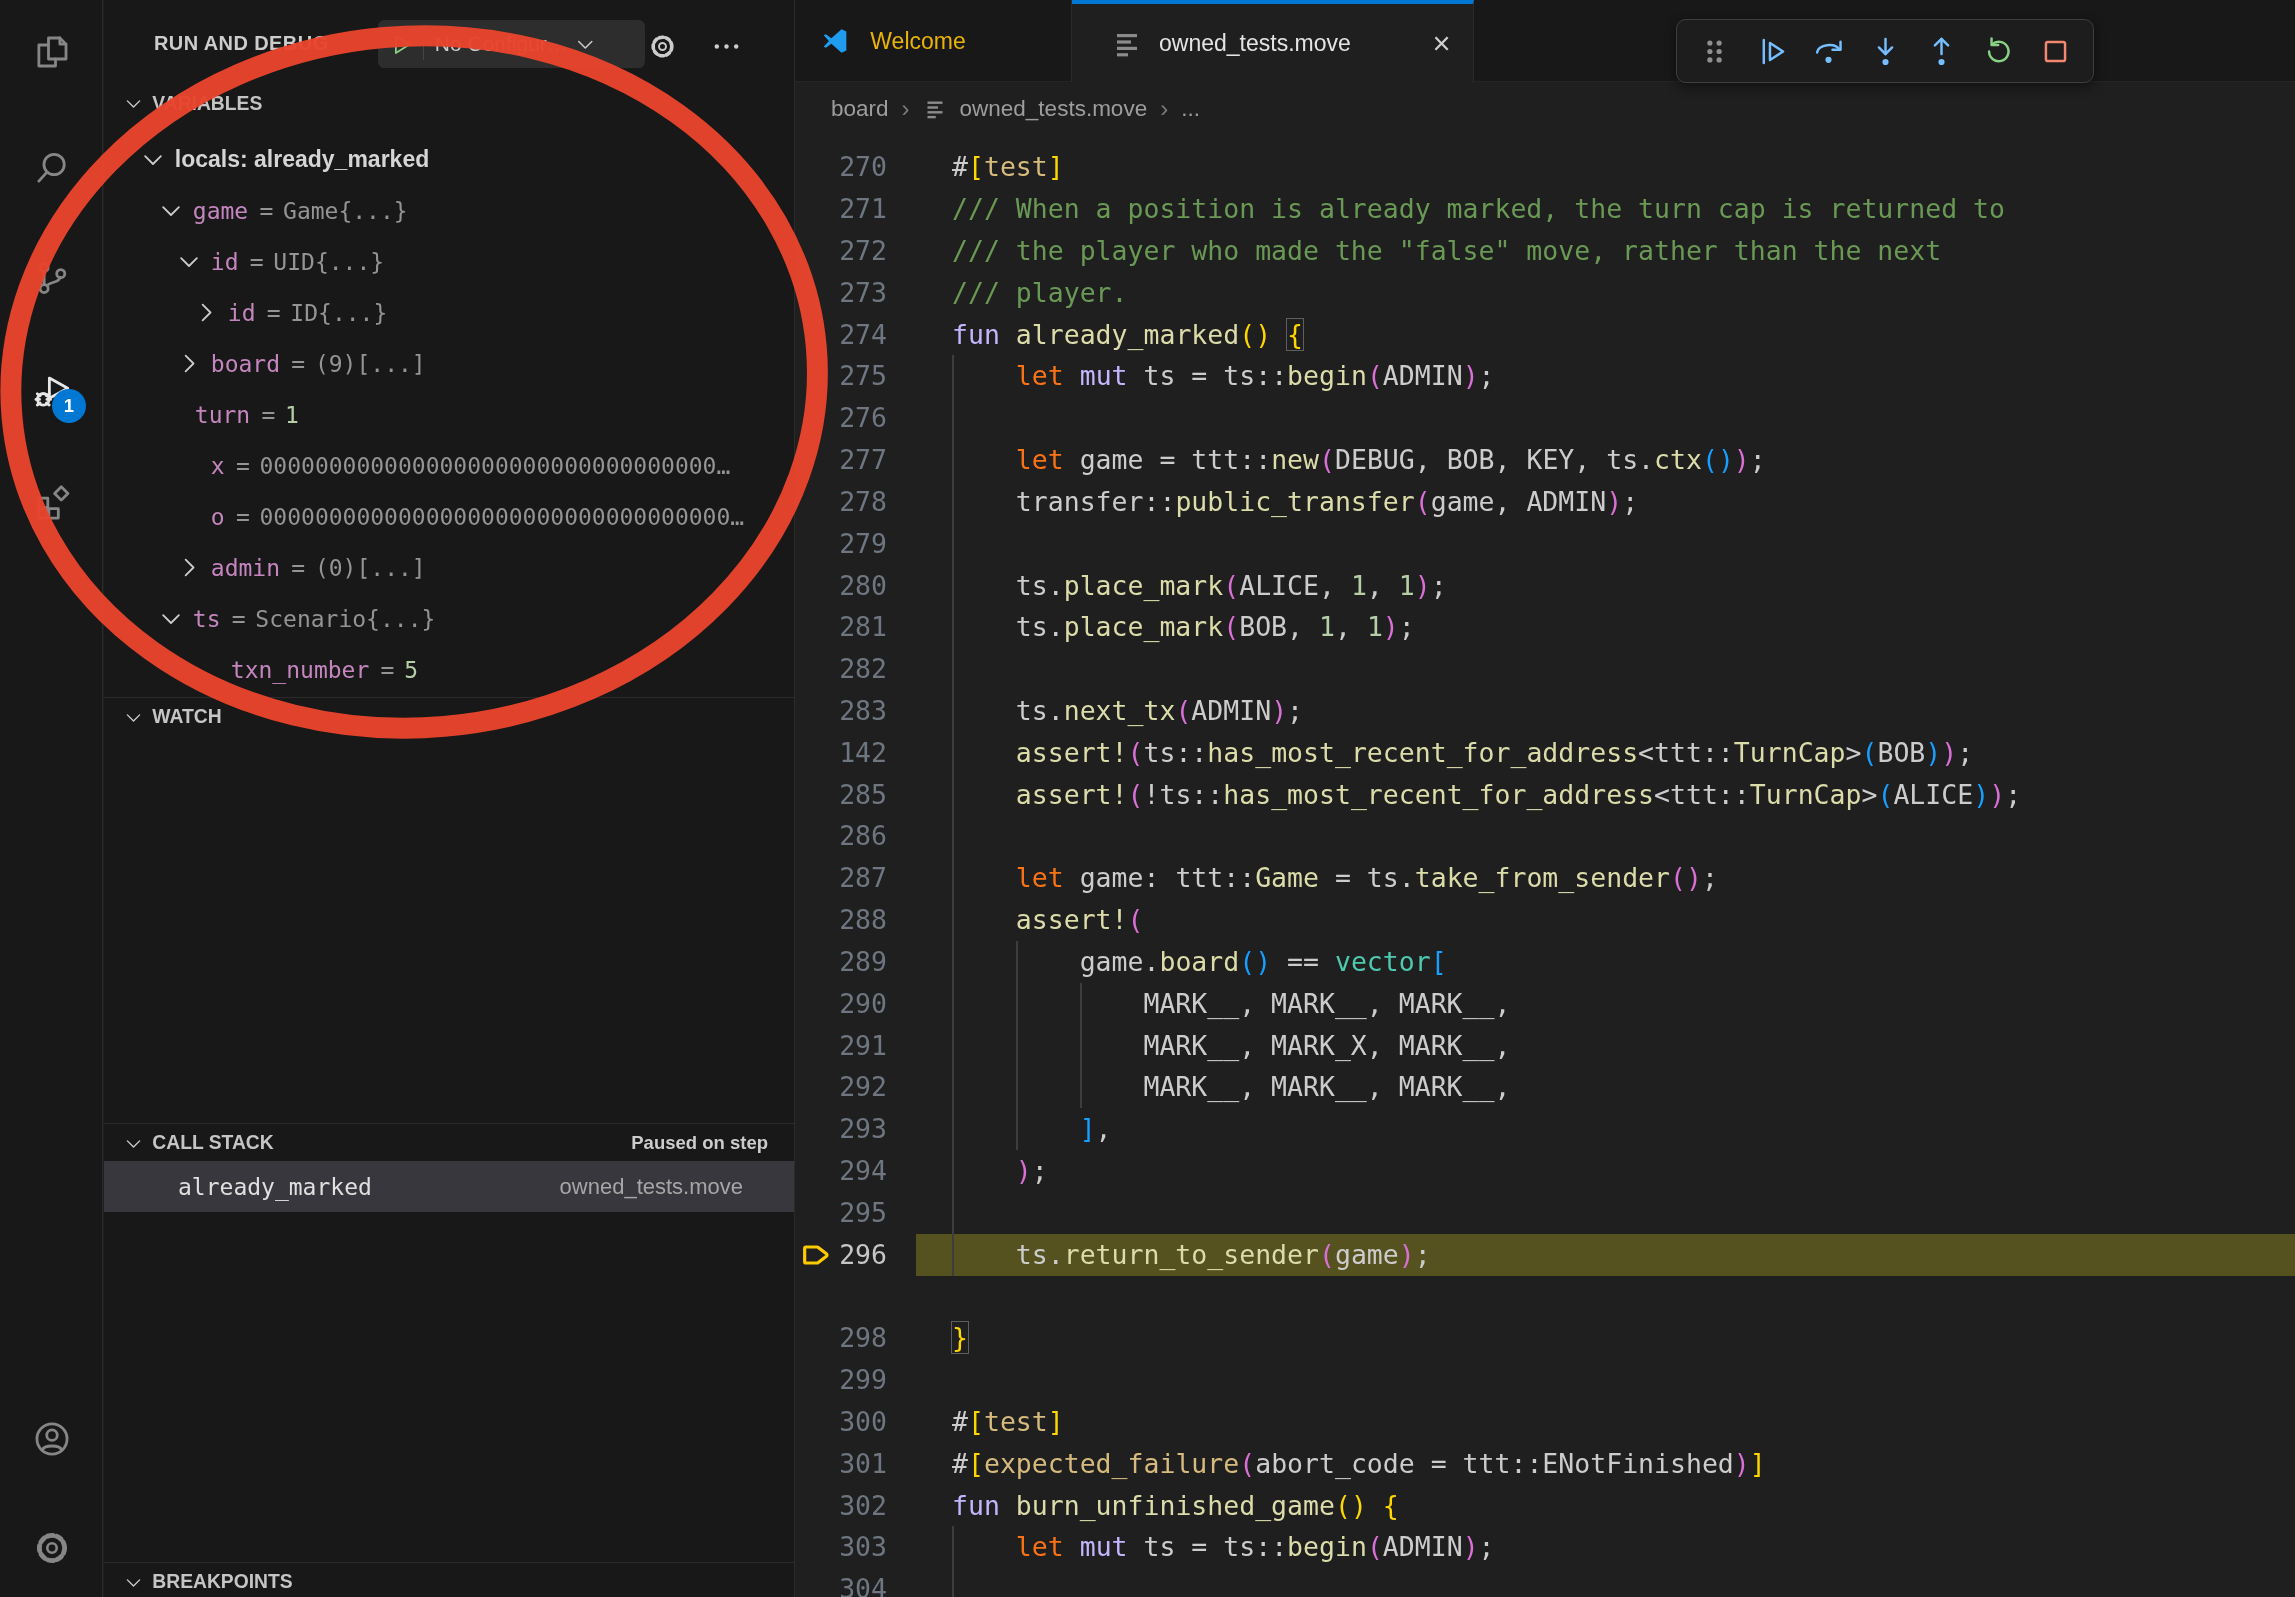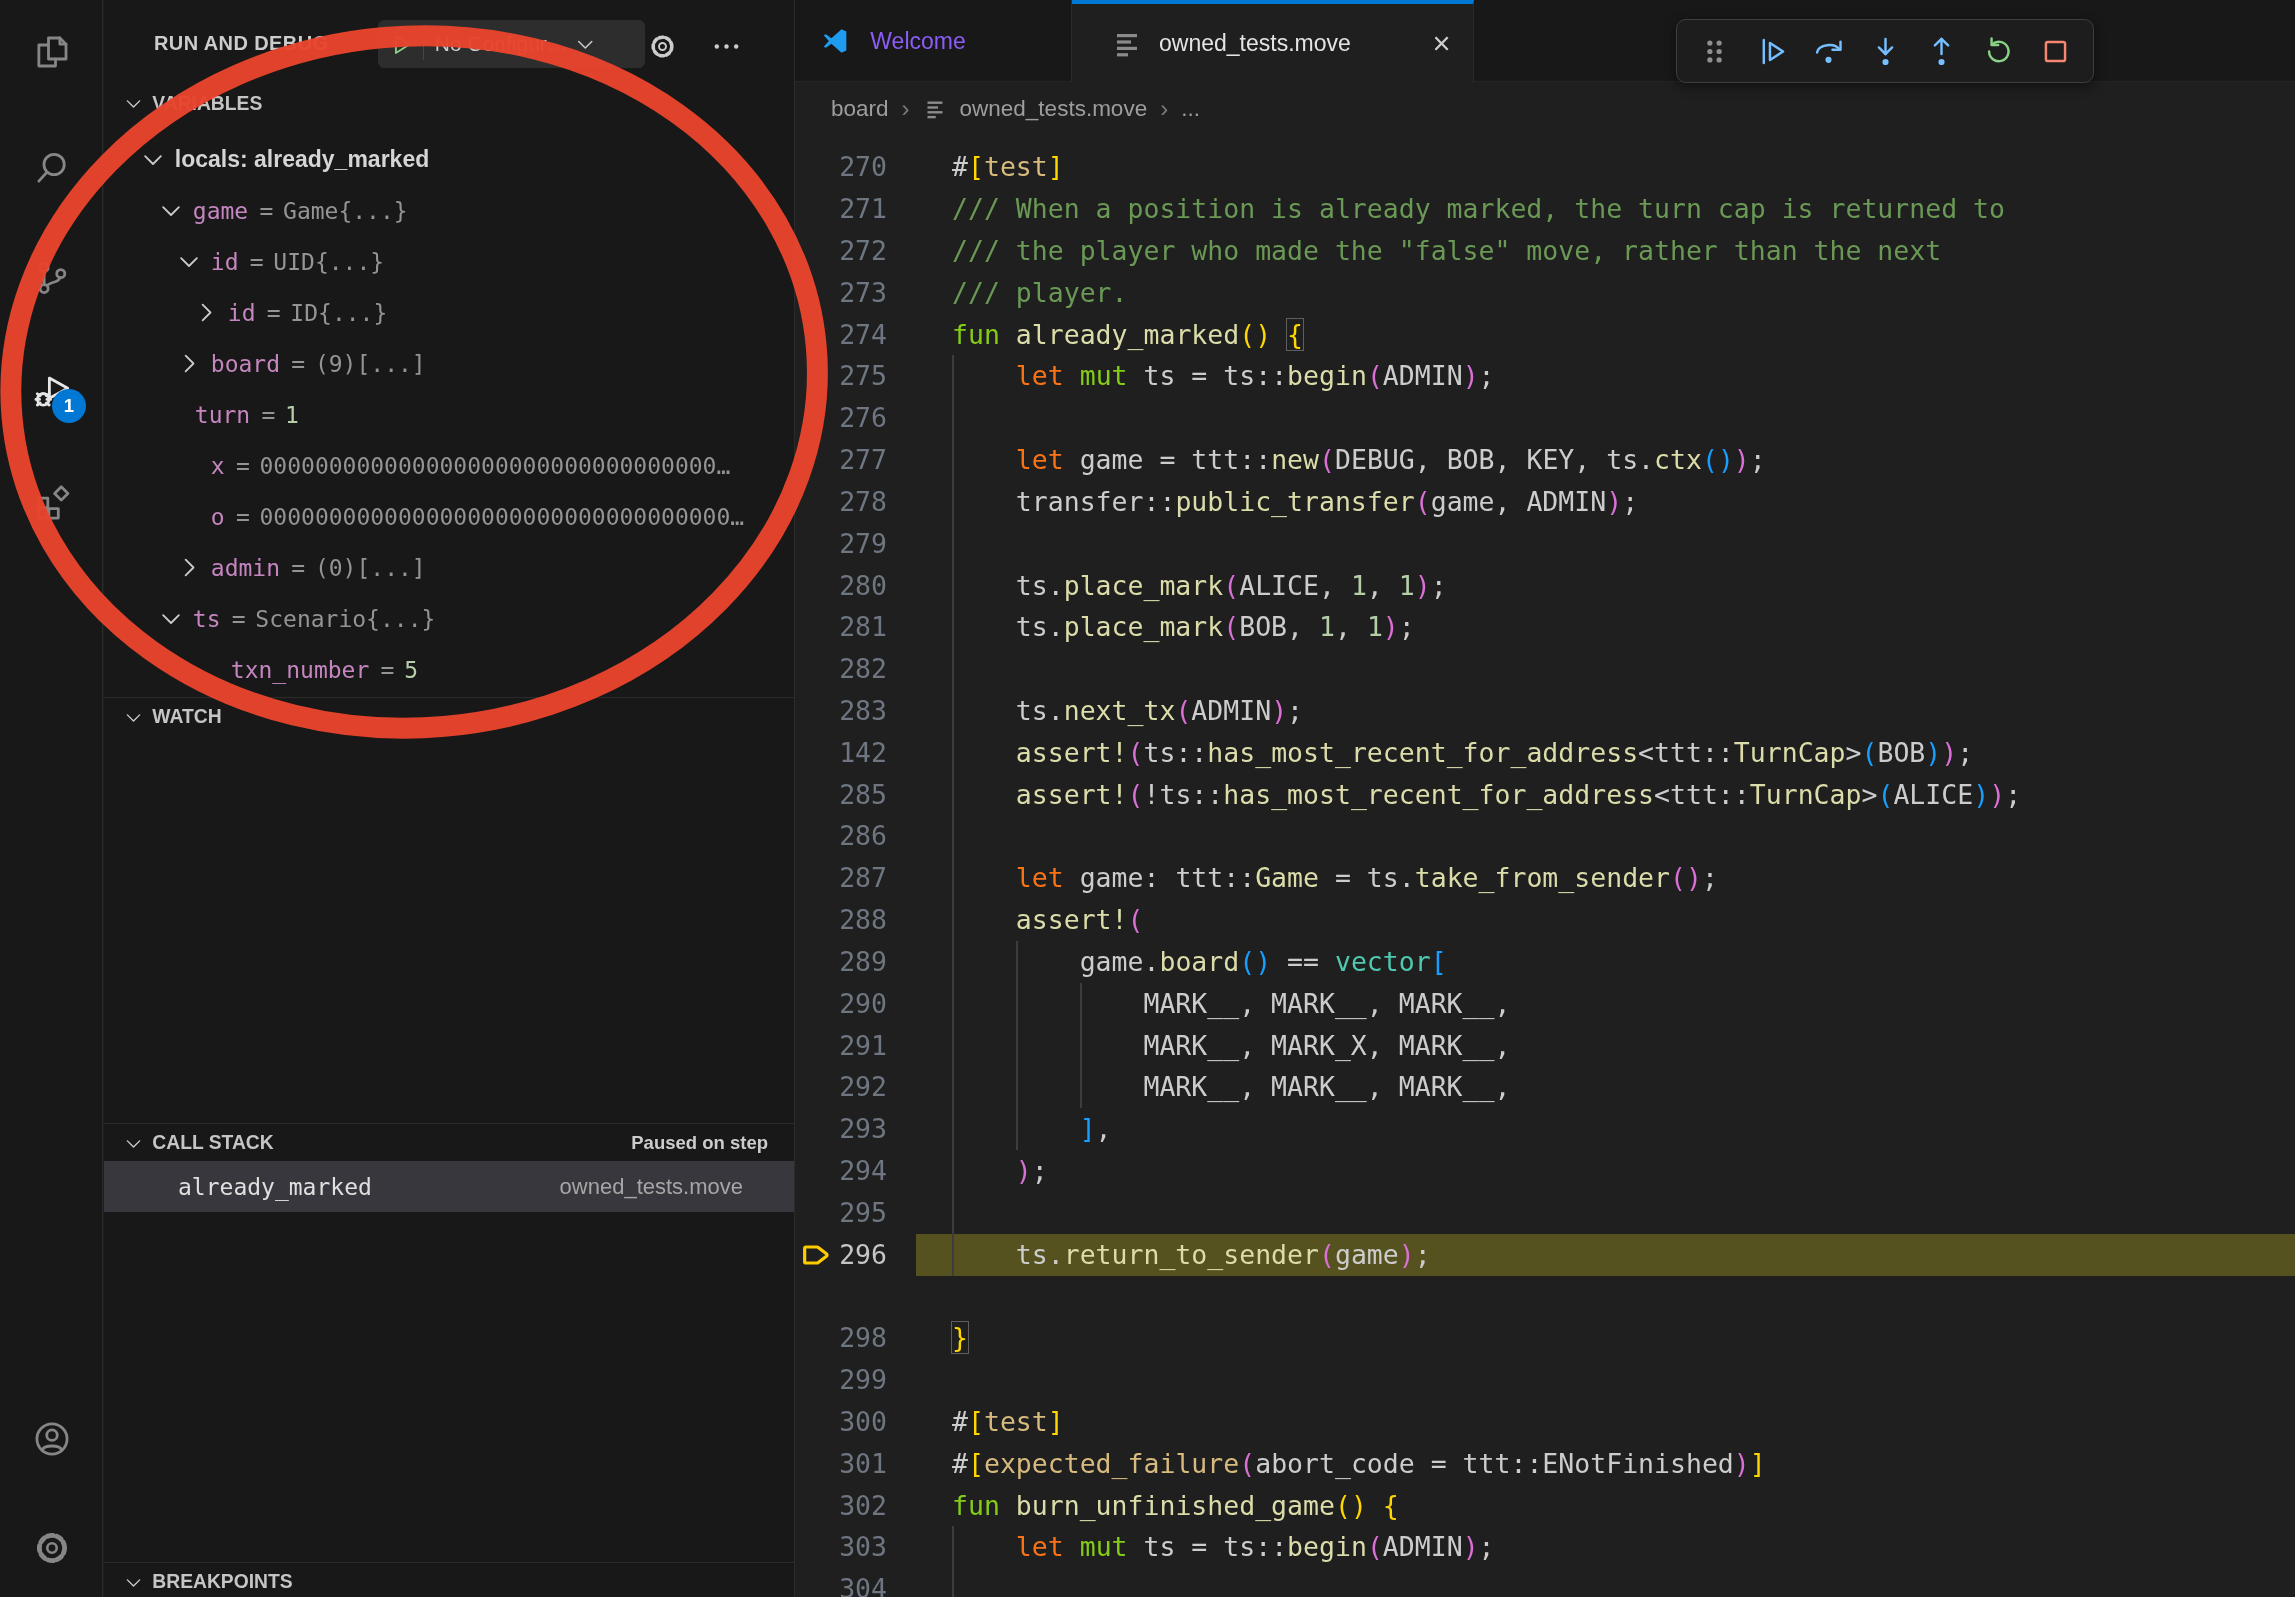--- a/index.html
+++ b/index.html
@@ -50,21 +50,21 @@
   .frame { position:absolute; top:1161px; left:0; right:0; height:51px; background:#37373d;
            display:flex; align-items:center; }
   .frame-name { font-family:"DejaVu Sans Mono", monospace; font-size:23px; color:#e0e0e0; margin-left:74px; }
   .frame-file { margin-left:auto; margin-right:51px; font-size:22px; color:#a6a6a6; }
 
   
   .editor { position:absolute; left:795px; top:0; right:0; height:100%; background:#1f1f1f; }
   .tabbar { position:absolute; top:0; left:0; right:0; height:82px; background:#181818;
             border-bottom:0.8px solid #252526; display:flex; }
   .tab { height:82px; display:flex; align-items:center; border-right:0.8px solid #2b2b2b;
-         font-size:23px; color:#8b5cf6; }
+         font-size:23px; color:#eab308; }
   .tab.welcome { width:277px; padding-left:24px; gap:19.3px; }
   .tab.active { width:402px; padding-left:39px; gap:16px; background:#1f1f1f;
                 border-top:4px solid #0078d4; color:#e4e4e4; height:83px; }
   .tab-ic { width:32px; height:32px; flex:none; }
   .tab-close { margin-left:auto; margin-right:22.5px; font-size:31px; color:#cfcfcf; line-height:1; }
 
   .breadcrumbs { position:absolute; top:83px; left:0; right:0; height:52px; display:flex;
                  align-items:center; padding-left:36px; gap:13px; font-size:22.5px; color:#9d9d9d;
                  background:#1f1f1f; }
   .bc-sep { font-size:24px; color:#7a7a7a; }
@@ -74,21 +74,21 @@
           font-family:"DejaVu Sans Mono", monospace; }
   .cl { position:absolute; left:0; right:0; height:42px; }
   .cl-bg { position:absolute; left:121px; right:0; top:0; bottom:0; background:#56521f; }
   .ln { position:absolute; left:0; top:0; width:92px; text-align:right; font-size:26.5px;
         line-height:42px; color:#6e7681; }
   .cl.cur .ln { color:#c6c6c6; }
   .cmark { position:absolute; left:4.8px; top:4.8px; width:32px; height:32px; color:#ffcc00; }
   .ct { position:absolute; left:157px; top:0; white-space:pre; font-size:26.5px; line-height:42px; color:#cccccc; }
   .guide { position:absolute; top:0; bottom:0; width:1.6px; background:#3d3d3d; }
 
-  .tk-c{color:#cccccc} .tk-cm{color:#6a9955} .tk-kw{color:#84cc16} .tk-lt{color:#f97316}
+  .tk-c{color:#cccccc} .tk-cm{color:#6a9955} .tk-kw{color:#c4b5fd} .tk-lt{color:#f97316}
   .tk-fn{color:#dcdcaa} .tk-nm{color:#b5cea8} .tk-ty{color:#4ec9b0}
   .tk-b1{color:#ffd700} .tk-b2{color:#da70d6} .tk-b3{color:#179fff} .tk-at{color:#d7ba7d}
   .tk-bm{outline:1.6px solid #5f5f5f; outline-offset:-0.8px;}
 
   
   .toolbar { position:absolute; left:881px; top:19.3px; width:418px; height:64px; background:#1d1d1d;
              border:1.6px solid #3f3f3f; border-radius:9.7px; box-shadow:0 3.2px 11.3px rgba(0,0,0,.45);
              display:flex; align-items:center; justify-content:center; gap:9.7px; z-index:6; }
   .tbtn { width:47px; height:47px; display:flex; align-items:center; justify-content:center; }
   .tbtn > span { width:37px; height:37px; display:block; }

